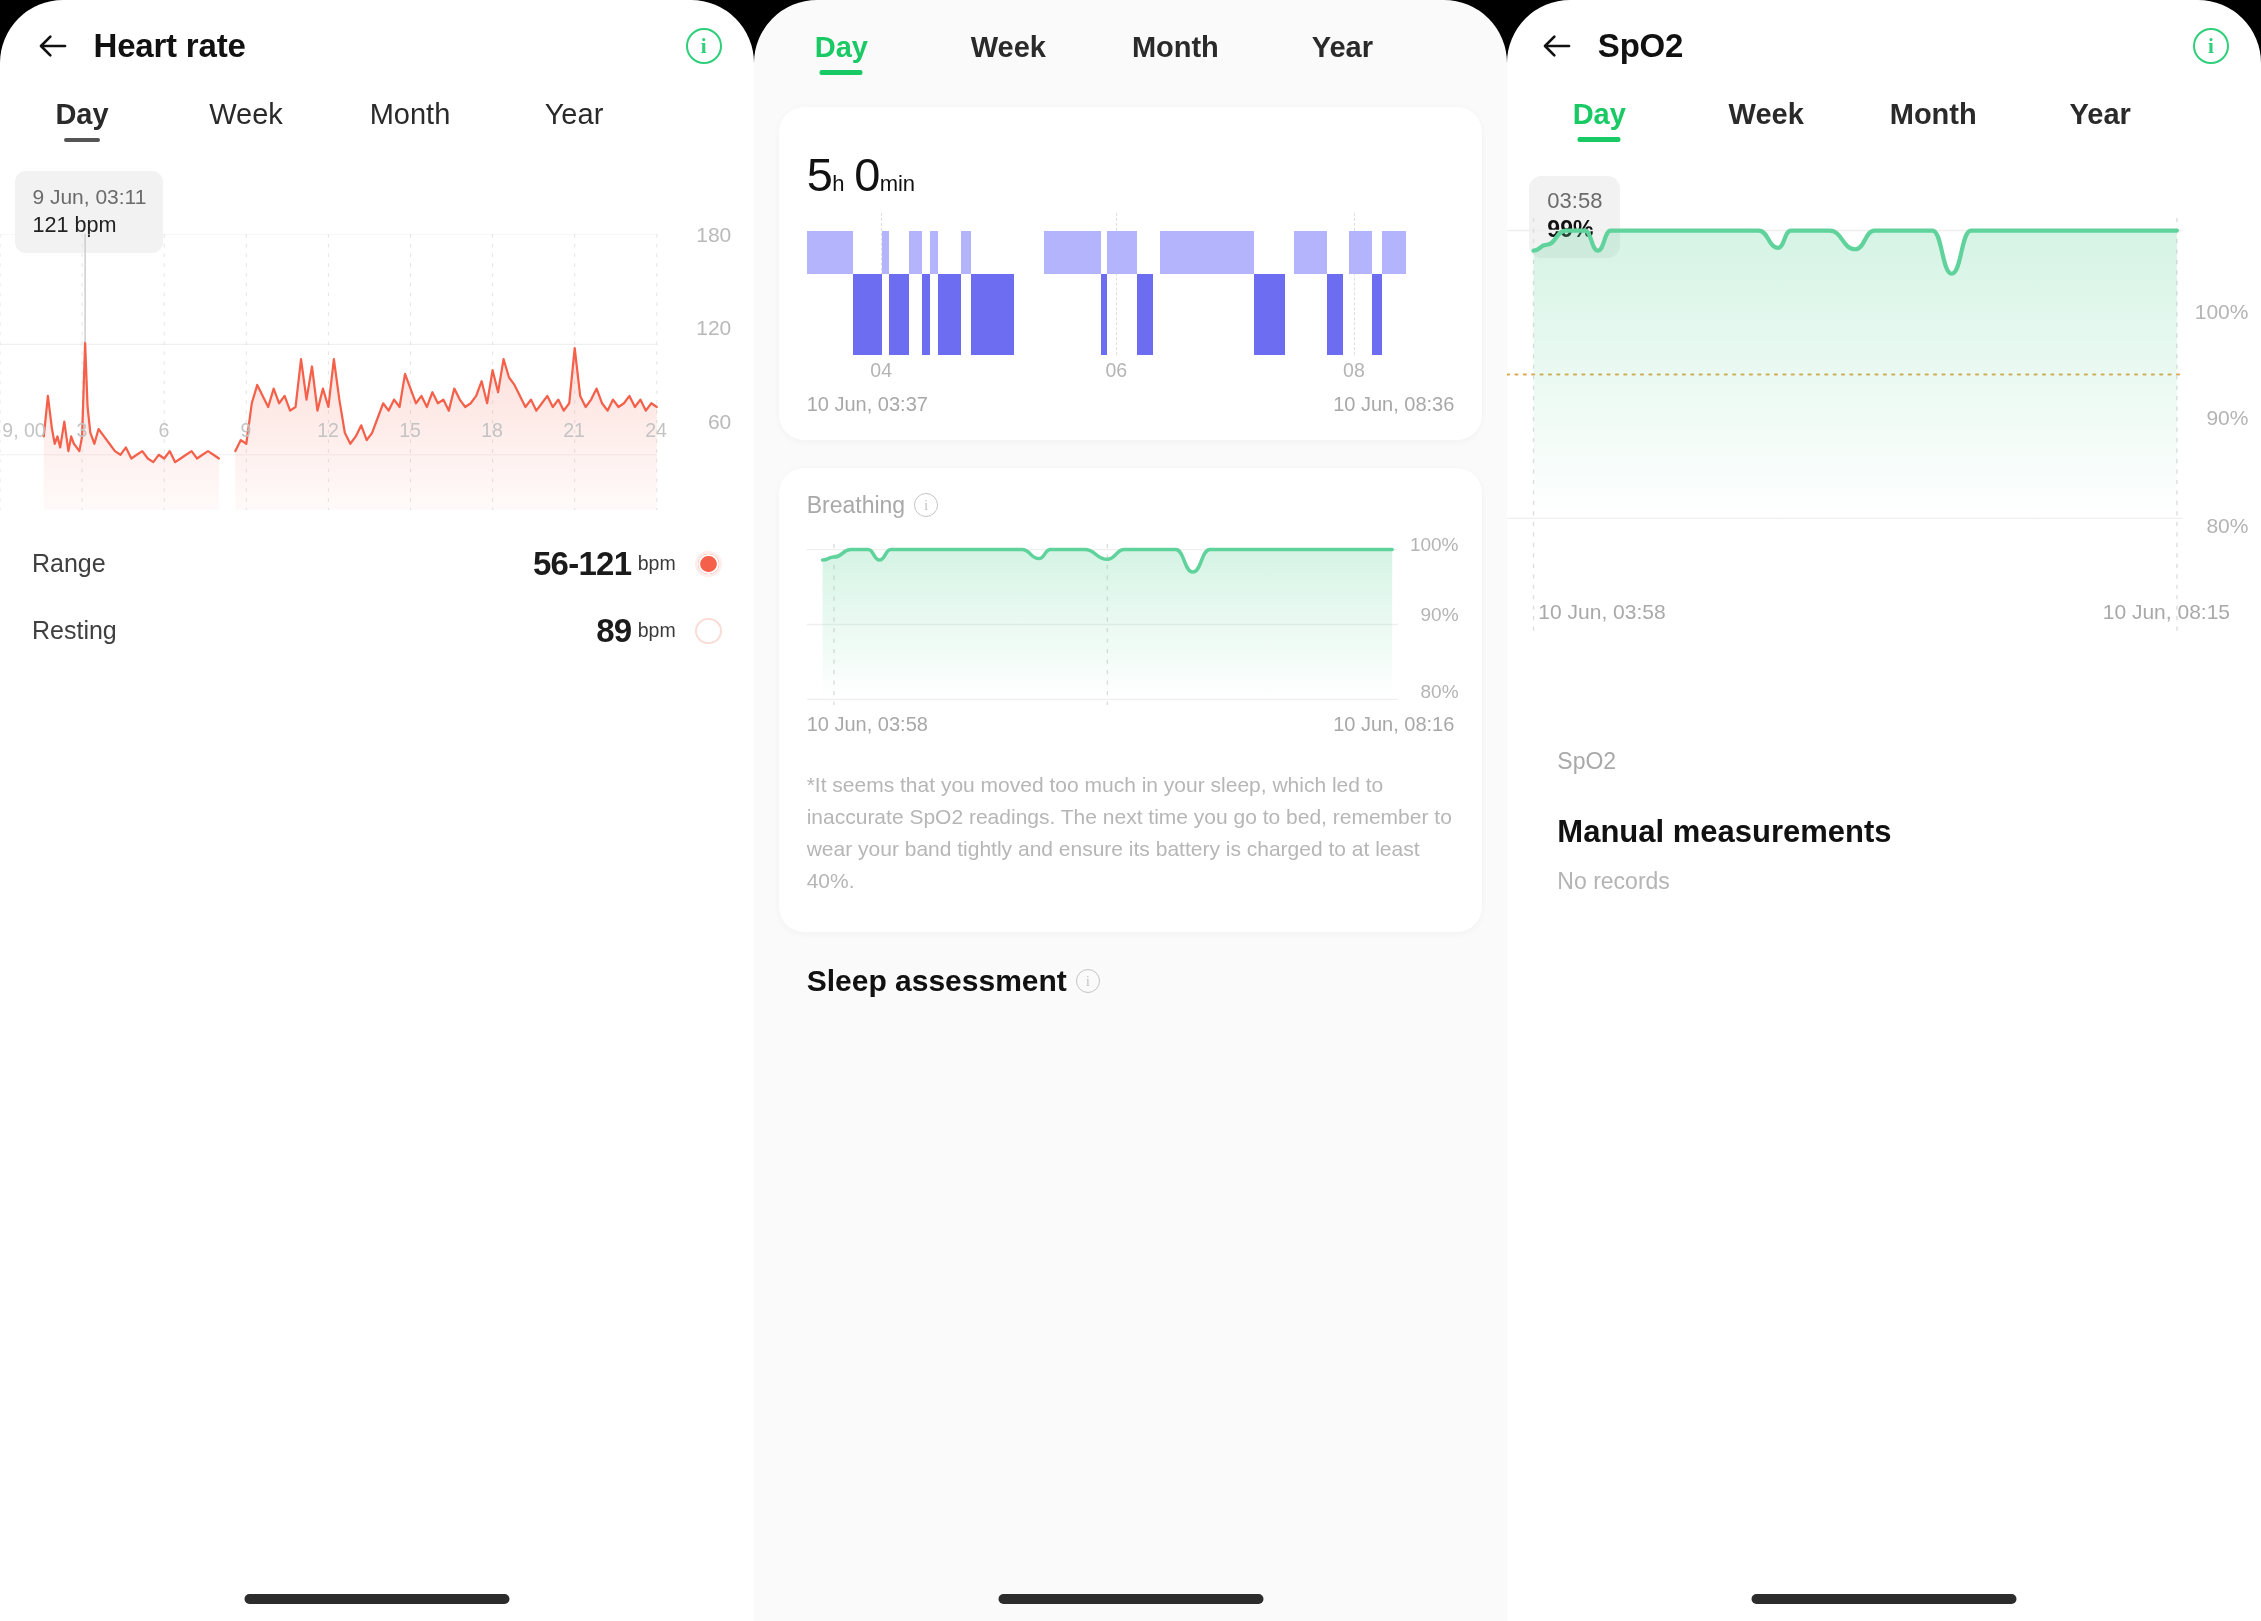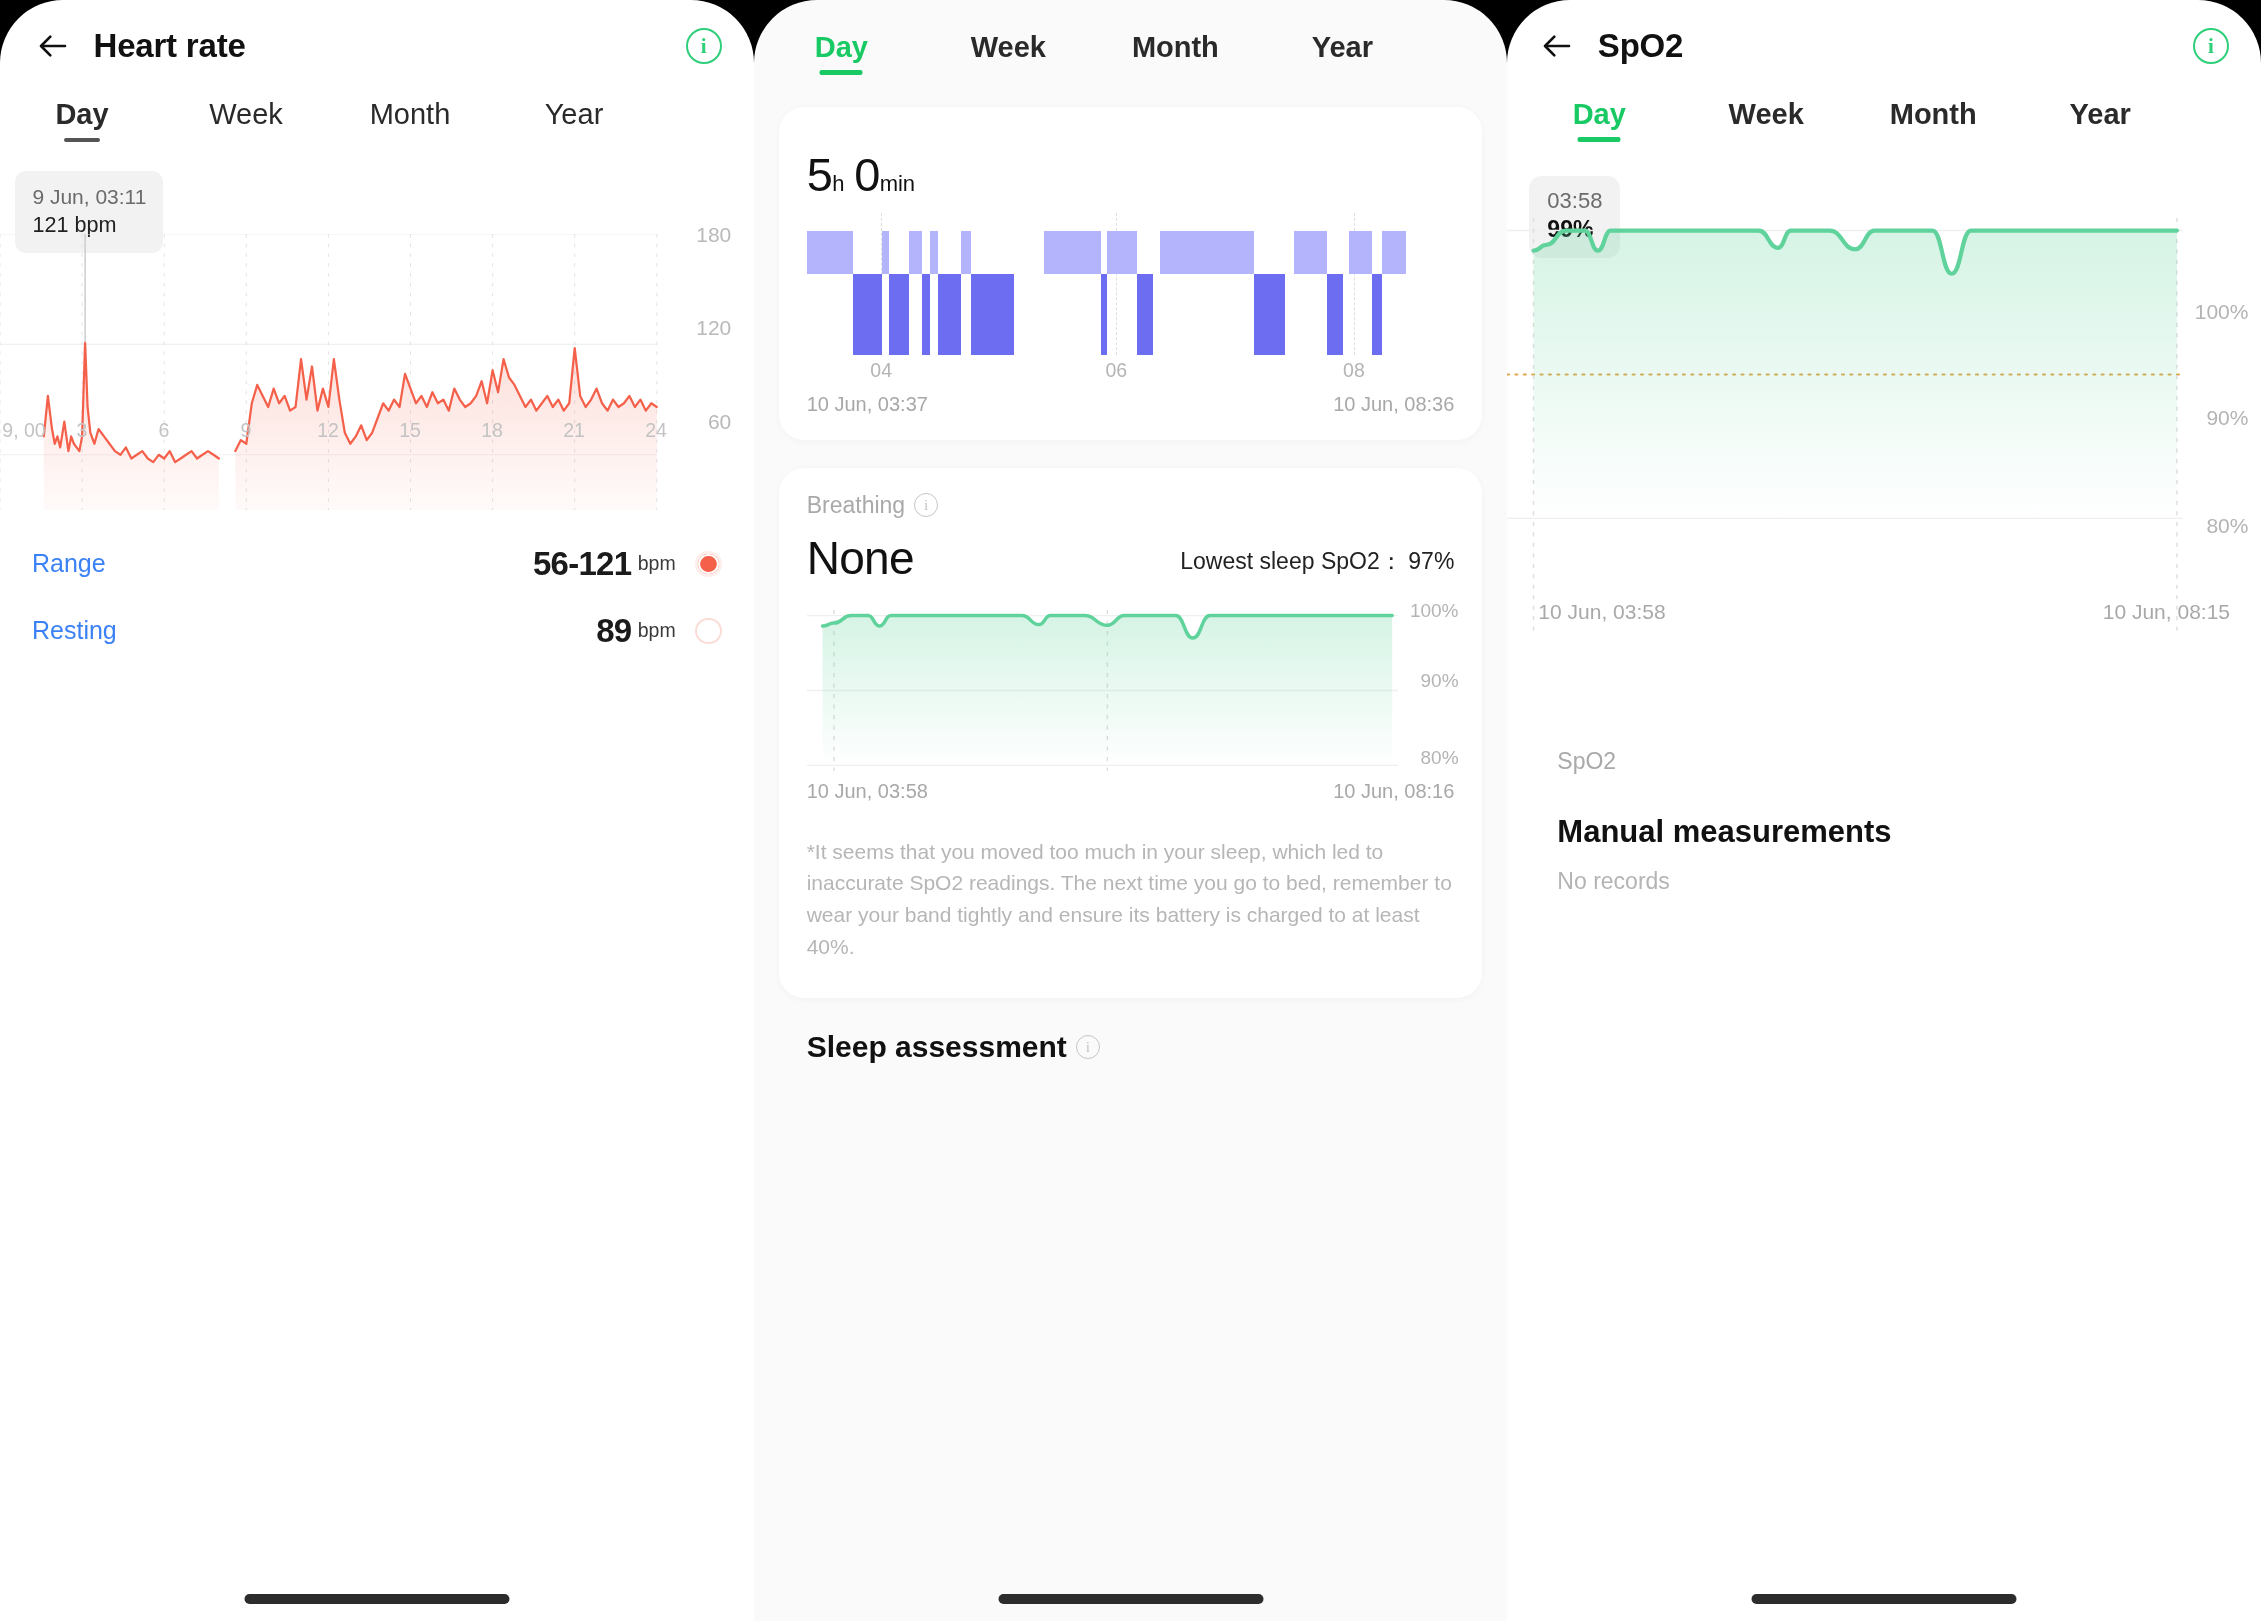--- a/index.html
+++ b/index.html
@@ -115,21 +115,21 @@
   .expandbtn {
     width: 40px; height: 40px; background: #ececec; border-radius: 9.8px;
     display: flex; align-items: center; justify-content: center;
   }
   .expandbtn svg { width: 24px; height: 24px; }
 
   .statrow {
     display: flex; align-items: center;
     padding: 0 32px; height: 67px; margin-top: 31px;
   }
-  .statrow .label { font-size: 25px; color: #3b82f6; flex: 1; }
+  .statrow .label { font-size: 25px; color: #404040; flex: 1; }
   .statrow .value { font-size: 33px; color: #1b1b1b; font-weight: bold; letter-spacing:-0.7px;}
   .statrow .unit  { font-size: 19.5px; color: #3a3a3a; margin-left: 6.3px; }
   .dot-filled {
     width: 26.5px; height: 26.5px; border-radius: 50%;
     border: 3.5px solid #fdeeeb; background: #f4604a; margin-left: 19.5px;
     box-shadow: 0 0 0 2.1px #fff inset;
   }
   .dot-hollow {
     width: 26.5px; height: 26.5px; border-radius: 50%;
     border: 2.1px solid #fbdcd6; background: #fff; margin-left: 19.5px;
@@ -371,24 +371,20 @@
         <span>10 Jun, 08:36</span>
       </div>
 
     </div>
 
     <div class="card c2">
       <div class="bh-head">
         <span class="t">Breathing</span>
         <span class="infomini">i</span>
       </div>
-      <div class="bh-row">
-        <span class="bh-none">None</span>
-        <span class="bh-low"><span>Lowest sleep SpO2：</span><span style="margin-left:5.6px">97%</span></span>
-      </div>
 
       <div class="spo2mini">
         <svg id="miniSvg" viewBox="0 0 840 230" preserveAspectRatio="none" style="position:absolute;left:0;top:0;width:calc(100% - 54px);height:161px">
             <defs>
               <linearGradient id="miniSvgg" x1="0" y1="0" x2="0" y2="1">
                 <stop offset="0%" stop-color="#5fd39b" stop-opacity="0.26"></stop>
                 <stop offset="100%" stop-color="#5fd39b" stop-opacity="0.0"></stop>
               </linearGradient>
             </defs>
             <line x1="0" y1="8" x2="836" y2="8" stroke="#efefef" stroke-width="2"></line>

